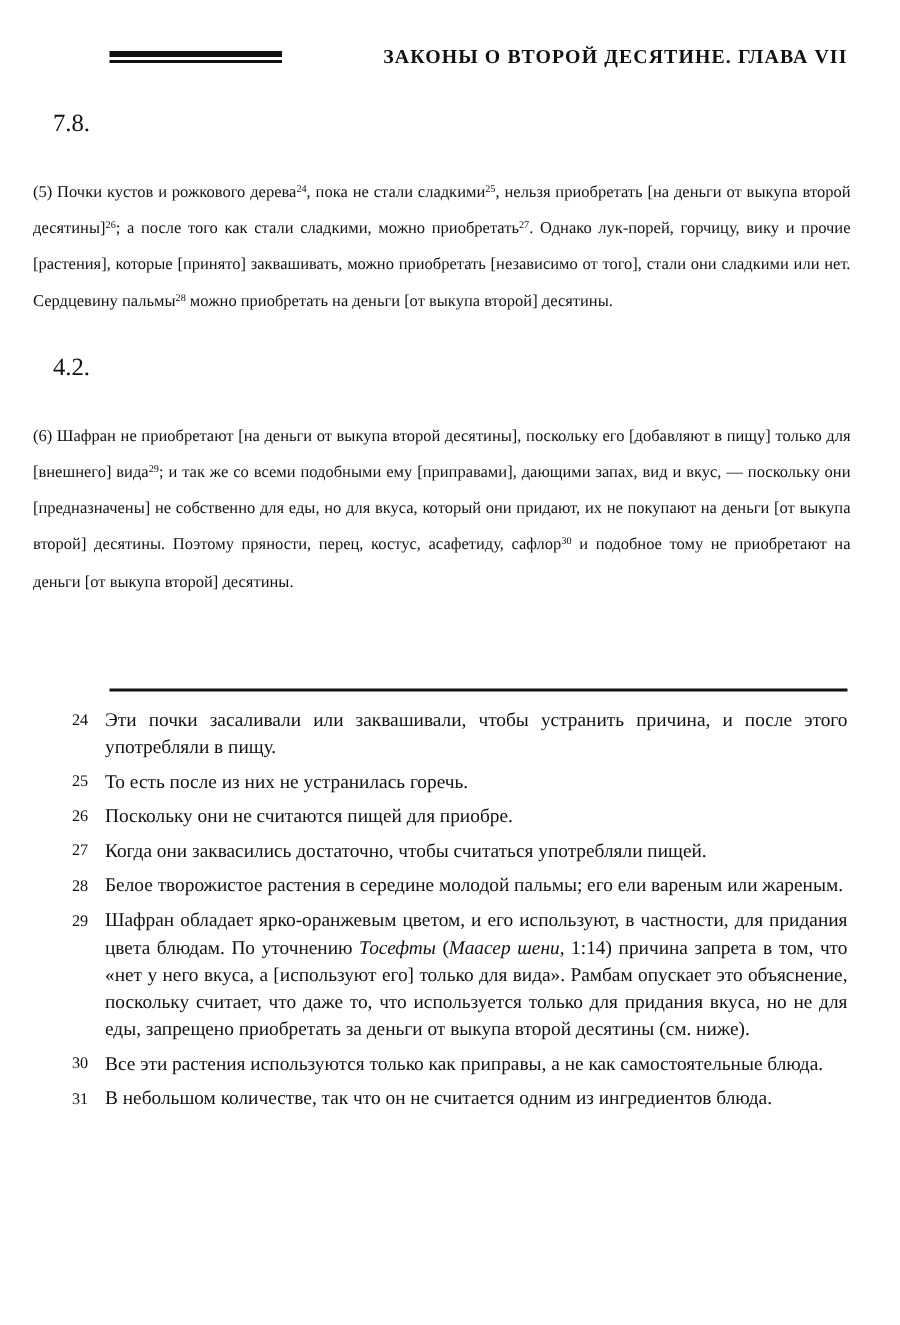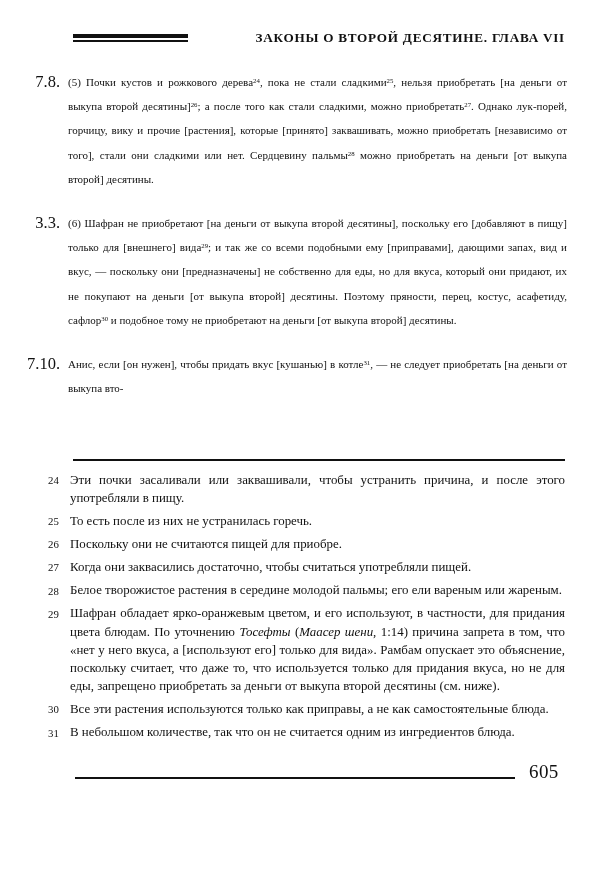--- a/index.html
+++ b/index.html
@@ -67,20 +67,21 @@
     left: 0;
     right: 0;
     top: 70px;
   }
   .halakha {
     display: flex;
     align-items: flex-start;
     margin-bottom: 20px;
     padding-left: 22px;
     padding-right: 33px;
+    flex-direction: column;
   }
   .halakha:last-child { margin-bottom: 0; }
 
   .halakha-num {
     flex: 0 0 46px;
     width: 46px;
     text-align: right;
     padding-right: 8px;
     font-size: 16.5px;
     line-height: 24.2px;
@@ -184,28 +185,24 @@
   </div>
 
   <div class="body-block">
 
     <div class="halakha">
       <div class="halakha-num">7.8.</div>
       <div class="halakha-text">(5)&nbsp;Почки кустов и рожкового дерева<sup>24</sup>, пока не стали слад­кими<sup>25</sup>, нельзя приобретать [на деньги от выкупа второй деся­тины]<sup>26</sup>; а после того как стали сладкими, можно приобретать<sup>27</sup>. Однако лук-порей, горчицу, вику и прочие [растения], кото­рые [принято] заквашивать, можно приобретать [независимо от того], стали они сладкими или нет. Сердцевину пальмы<sup>28</sup> можно приобретать на деньги [от выкупа второй] десятины.</div>
     </div>
 
     <div class="halakha">
-      <div class="halakha-num">3.3.</div>
+      <div class="halakha-num">4.2.</div>
       <div class="halakha-text">(6)&nbsp;Шафран не приобретают [на деньги от выкупа второй де­сятины], поскольку его [добавляют в пищу] только для [внеш­него] вида<sup>29</sup>; и так же со всеми подобными ему [приправами], дающими запах, вид и вкус,&nbsp;— поскольку они [предназначены] не собственно для еды, но для вкуса, который они придают, их не покупают на деньги [от выкупа второй] десятины. Поэтому пряности, перец, костус, асафетиду, сафлор<sup>30</sup> и подобное тому не приобретают на деньги [от выкупа второй] десятины.</div>
     </div>
 
-    <div class="halakha">
-      <div class="halakha-num">7.10.</div>
-      <div class="halakha-text">Анис, если [он нужен], чтобы придать вкус [кушанью] в котле<sup>31</sup>,&nbsp;— не следует приобретать [на деньги от выкупа вто-</div>
-    </div>
 
   </div>
 
   <div class="notes-block">
     <div class="notes-rule"></div>
     <div class="notes-list">
 
       <div class="note">
         <div class="note-num">24</div>
         <div class="note-text">Эти почки засаливали или заквашивали, чтобы устранить причина, и после этого употребляли в пищу.</div>
@@ -242,18 +239,14 @@
       </div>
 
       <div class="note">
         <div class="note-num">31</div>
         <div class="note-text">В небольшом количестве, так что он не считается одним из ингредиентов блюда.</div>
       </div>
 
     </div>
   </div>
 
-  <div class="folio">
-    <div class="folio-rule"></div>
-    <div class="folio-num">605</div>
-  </div>
 
 </div>
 
 </body></html>

